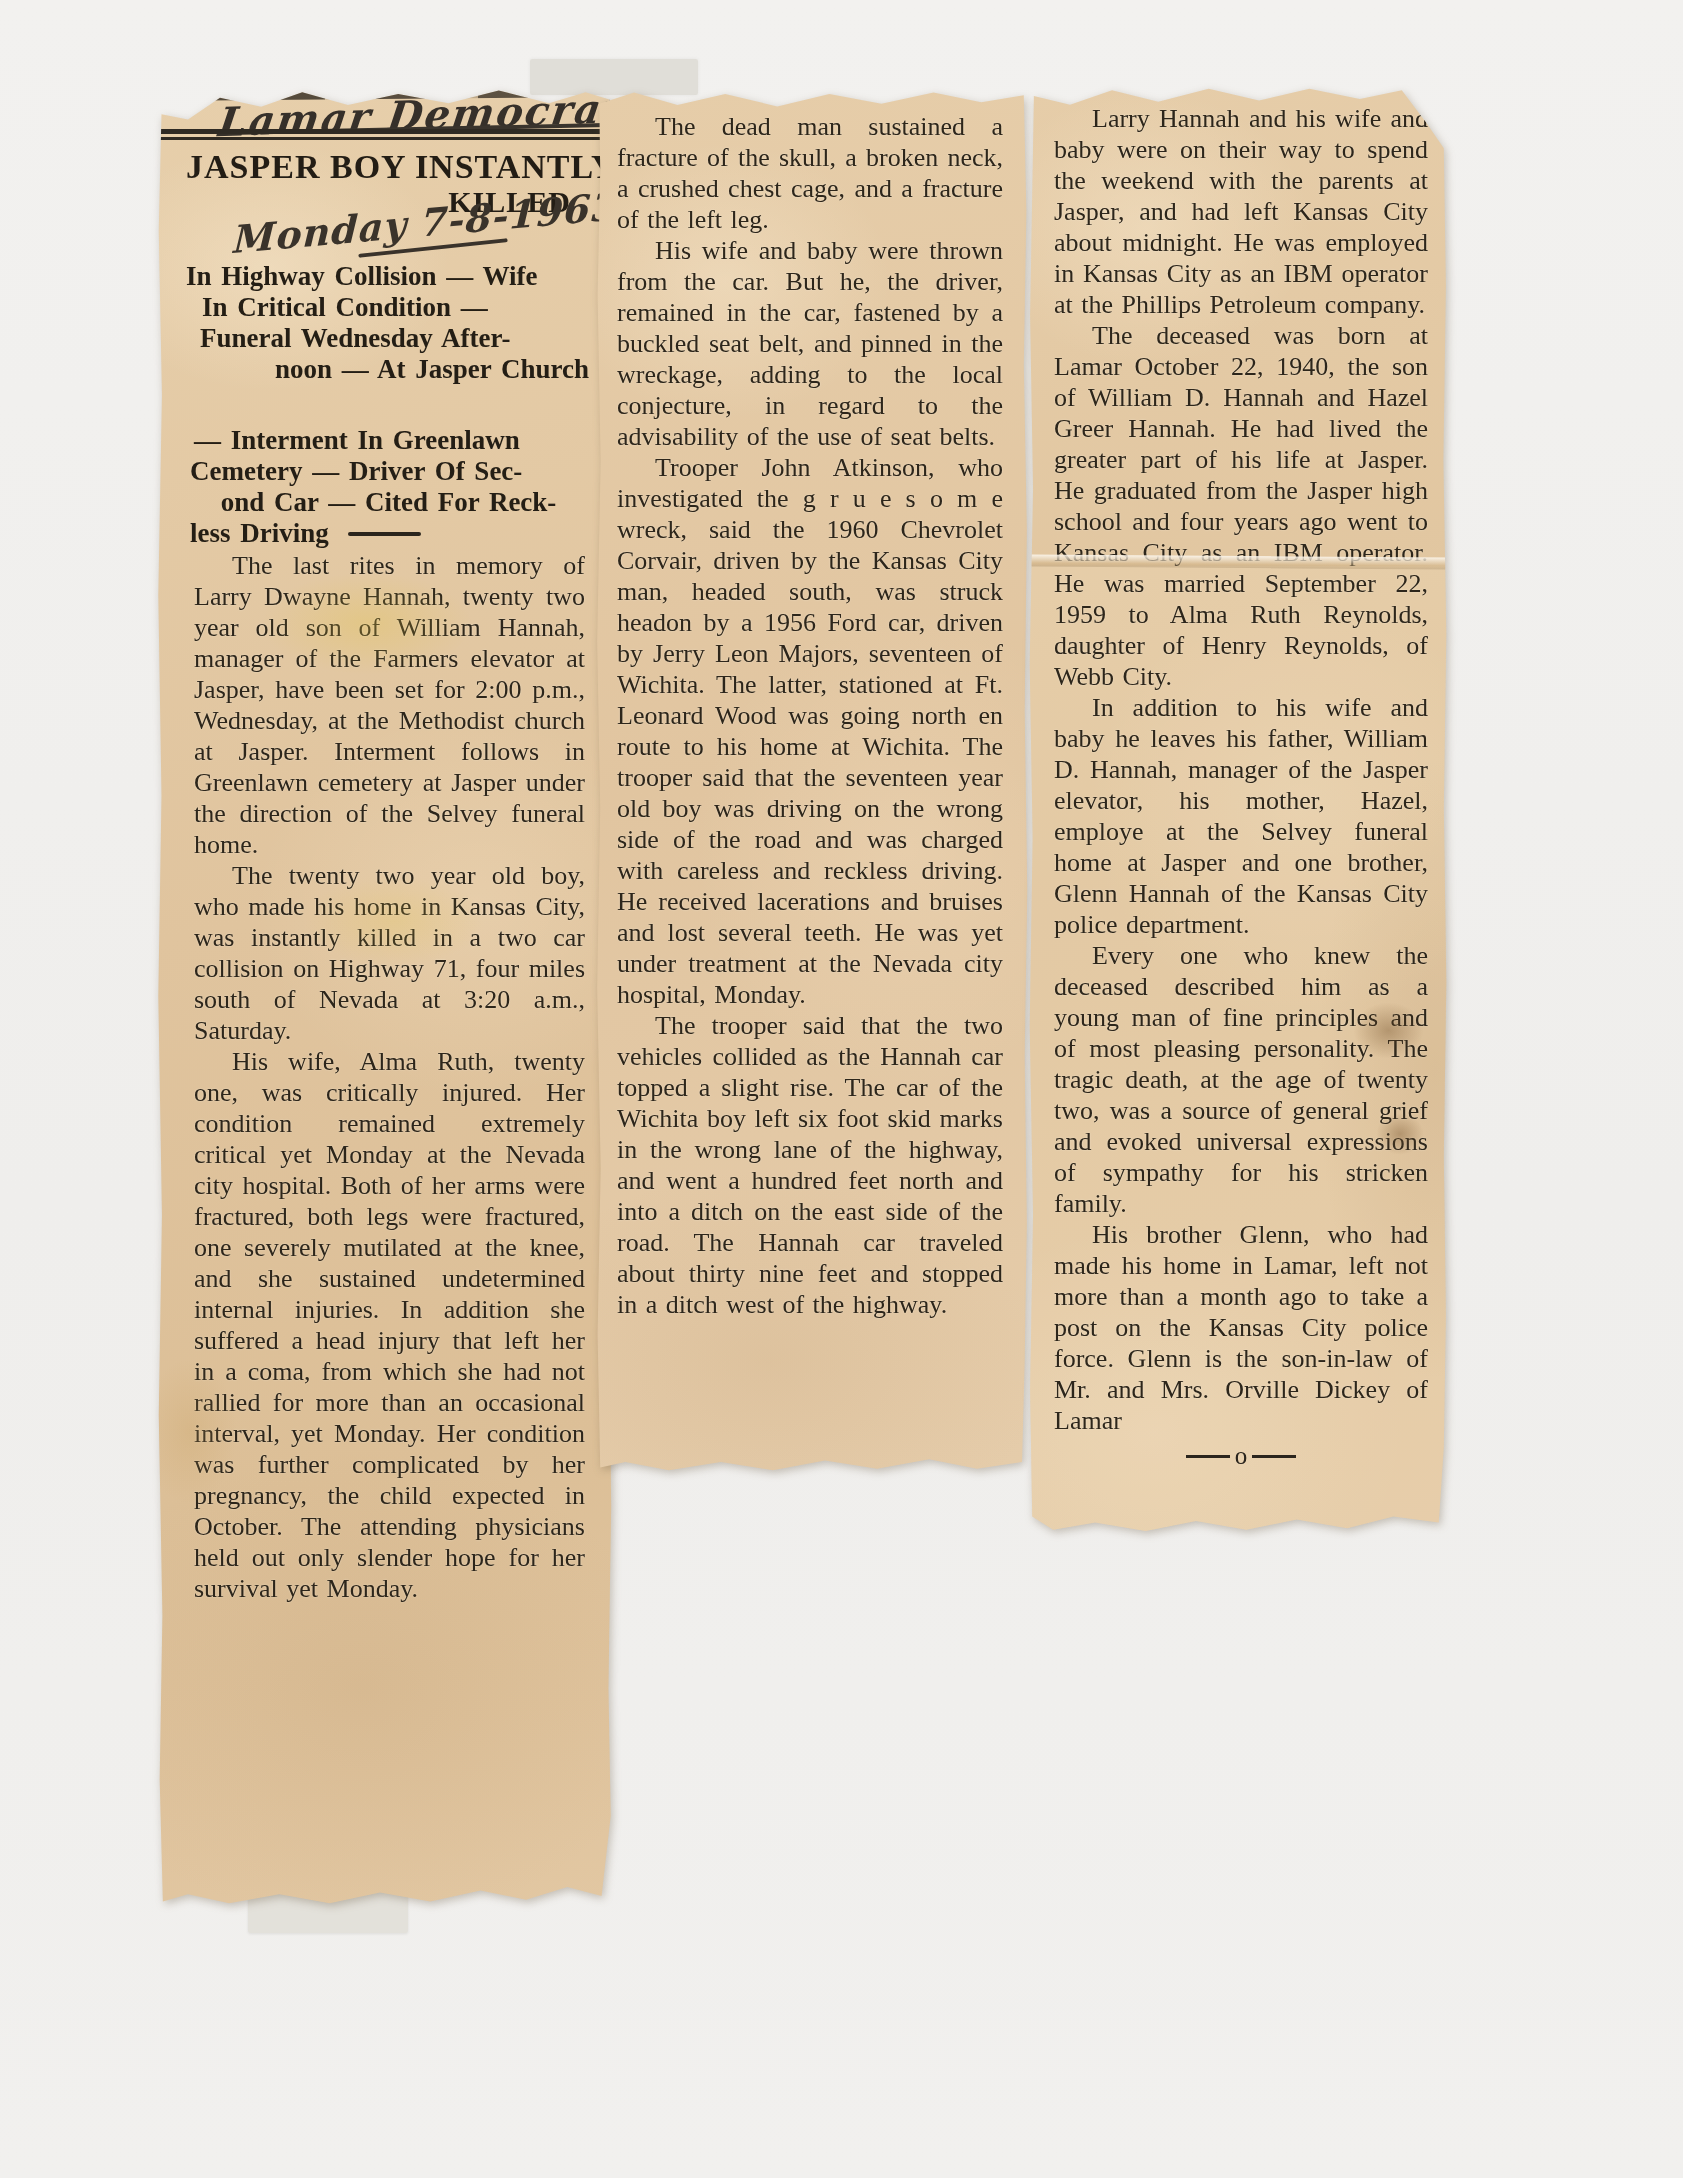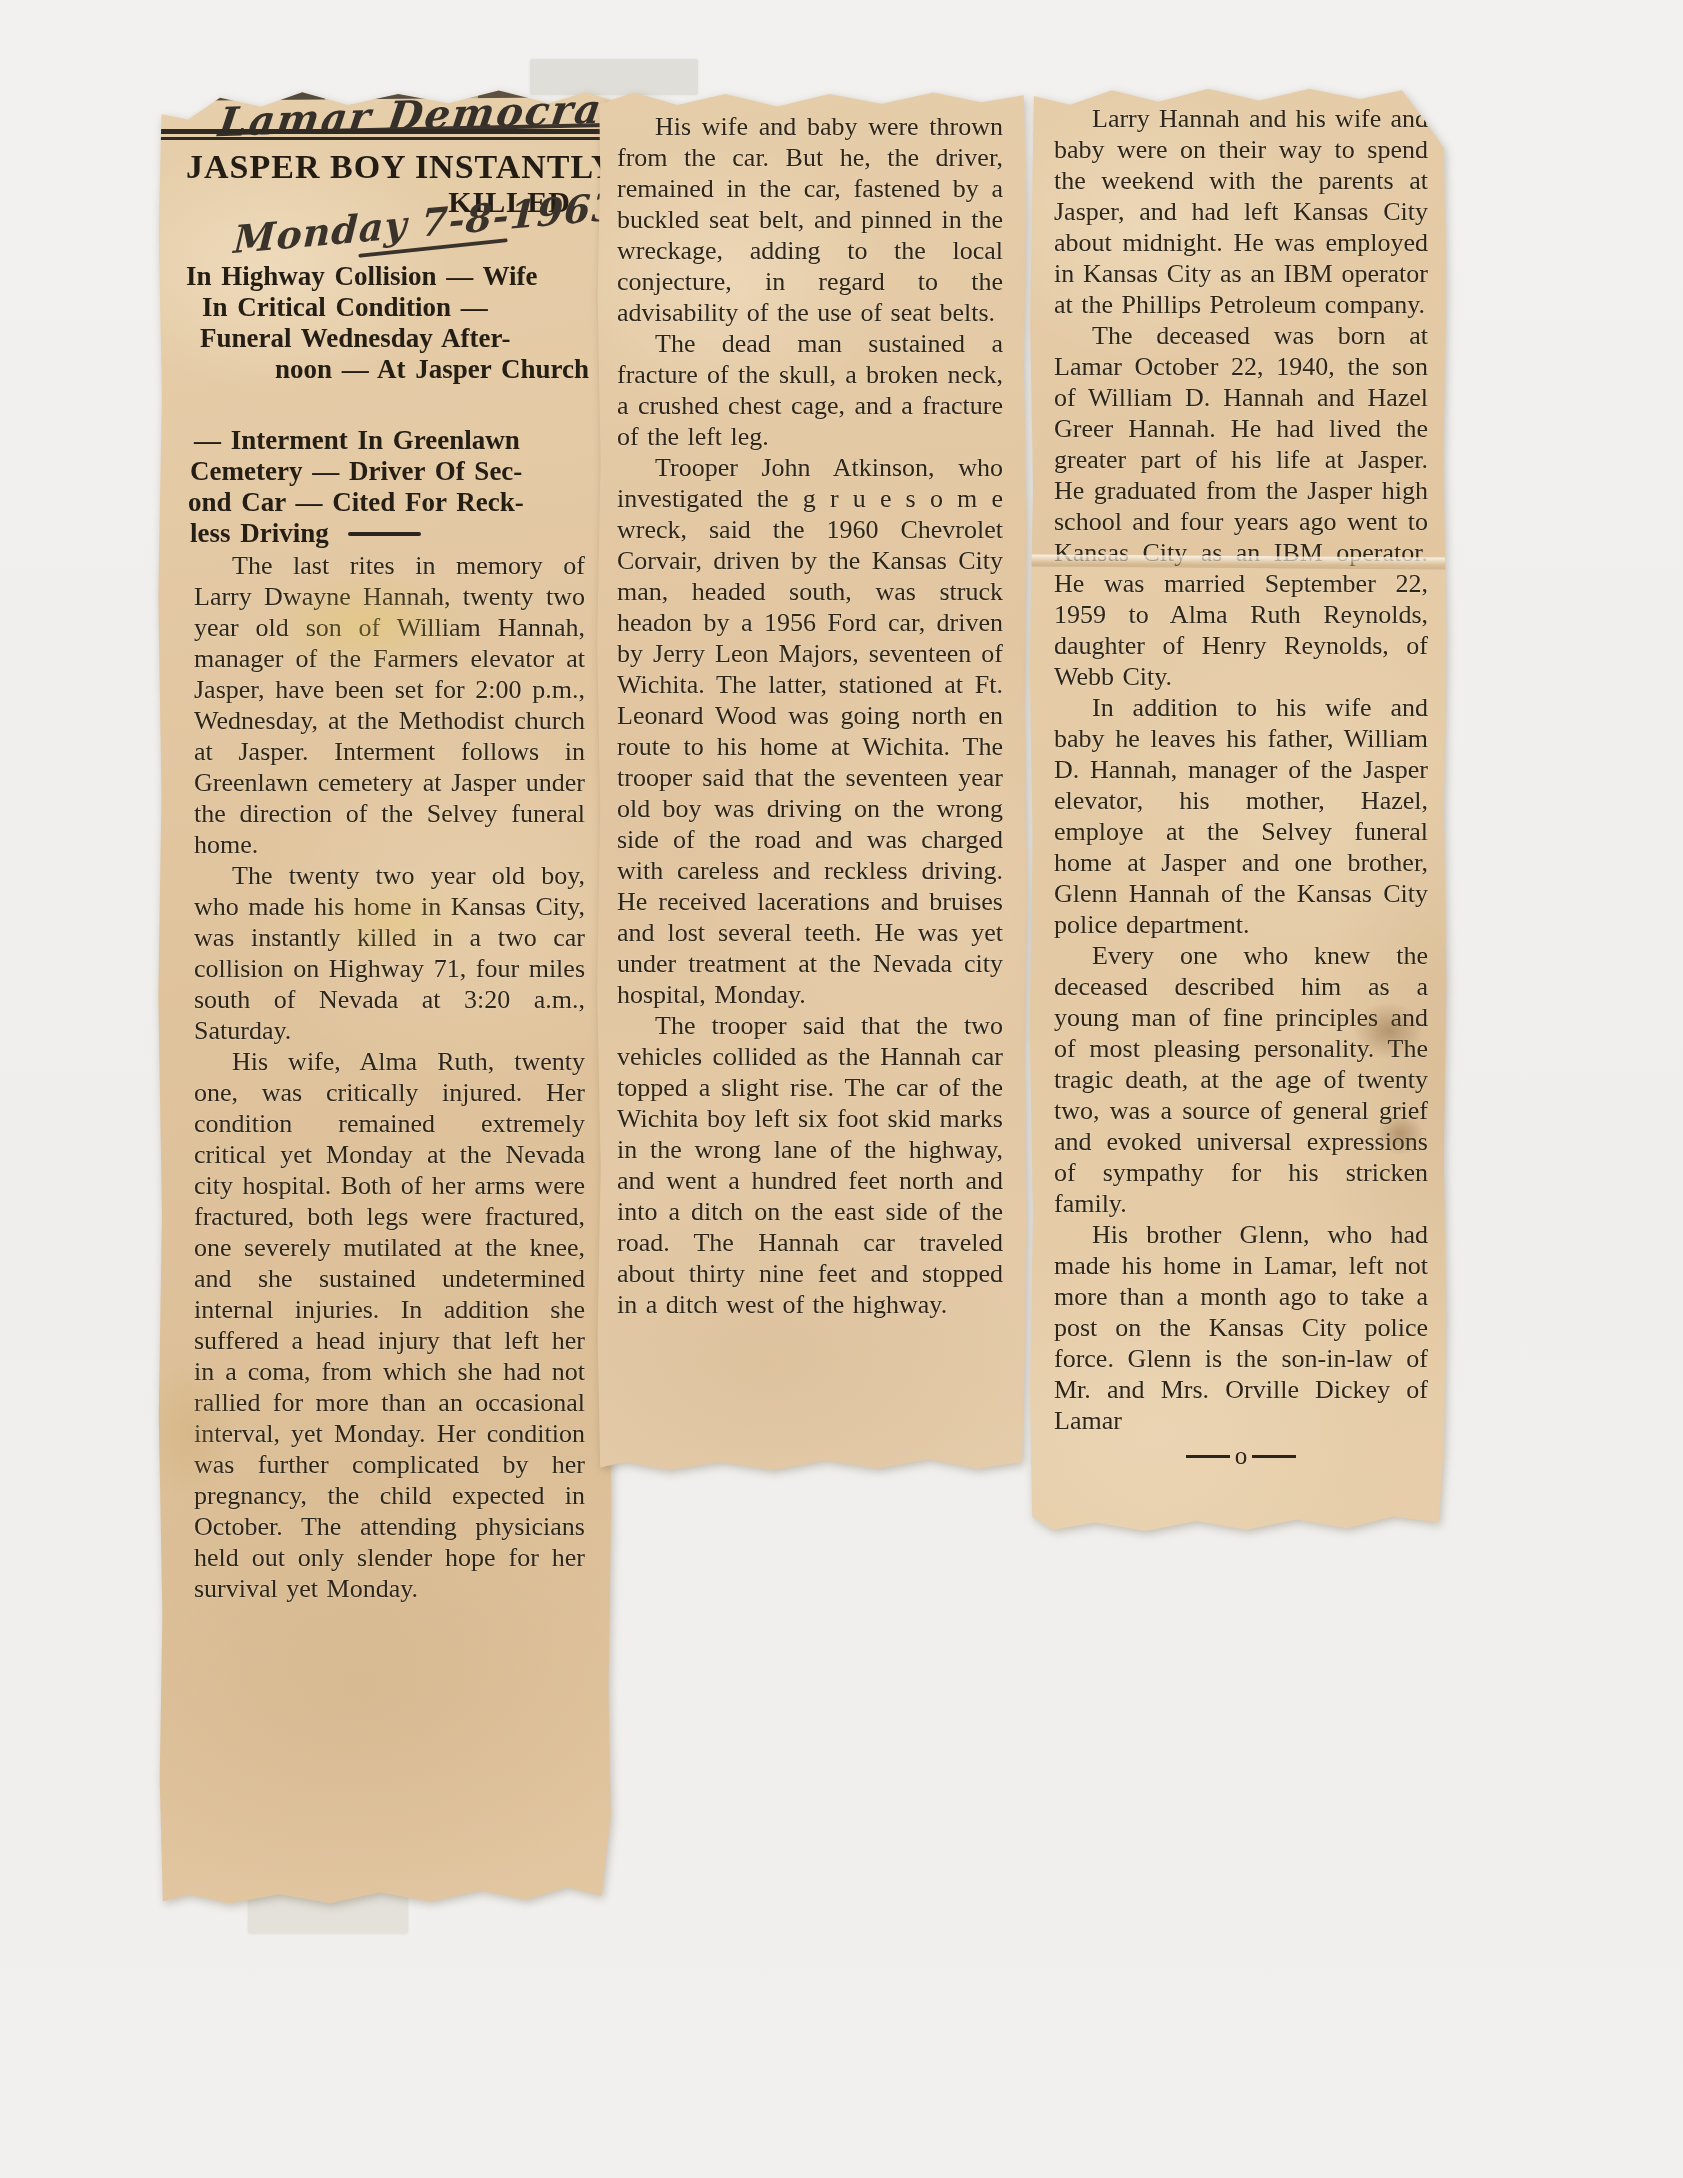--- a/index.html
+++ b/index.html
@@ -77,21 +77,21 @@
   .date-underline{position:absolute;top:161px;left:202px;width:150px;height:4px;background:#3a332b;
     transform:rotate(-6deg);border-radius:2px;}
   .subhead{position:absolute;top:176px;left:30px;right:24px;font-family:"Liberation Serif",serif;
     font-weight:700;font-size:27px;line-height:31px;color:#241e15;word-spacing:3px;}
   .subhead div{white-space:nowrap;}
   .subhead div:nth-child(2){padding-left:16px;}
   .subhead div:nth-child(3){padding-left:14px;}
   .subhead div:nth-child(4){padding-left:2px;text-align:right;}
   .subhead div:nth-child(5){padding-left:8px;margin-top:40px;}
   .subhead div:nth-child(6){padding-left:4px;}
-  .subhead div:nth-child(7){padding-left:2px;}
+  .subhead div:nth-child(7){padding-left:2px;text-align:center;}
   .subhead div:nth-child(8){padding-left:4px;}
   .divider{position:absolute;top:447px;left:192px;width:73px;height:4px;background:#2b251d;border-radius:2px;}
   
   .seam{position:absolute;left:-4px;right:-2px;top:473px;height:12px;transform:rotate(0.4deg);
     background:linear-gradient(to bottom,rgba(252,246,236,0.9),rgba(204,174,128,0.45) 70%,rgba(120,95,60,0.22));}
   .lower-shade{position:absolute;left:0;right:0;top:483px;bottom:0;background:rgba(252,238,214,0.14);pointer-events:none;}
   .end-divider{display:flex;align-items:center;justify-content:center;margin-top:10px;gap:5px;}
   .end-divider .line{height:3px;width:44px;background:#2b251d;}
   .end-divider .o{font-family:"Liberation Serif",serif;font-size:25px;color:#2b251d;line-height:20px;}
   
@@ -144,22 +144,22 @@
       </div>
       <div class="stain st1"></div>
       <div class="stain st2"></div>
       <div class="stain st3"></div>
     </div>
   </div>
 
   <div class="clip-wrap clip2-wrap">
     <div class="clip clip2 news">
       <div class="body2">
+        <p>The dead man sustained a fracture of the skull, a broken neck, a crushed chest cage, and a fracture of the left leg.</p>
         <p>His wife and baby were thrown from the car. But he, the driver, remained in the car, fastened by a buckled seat belt, and pinned in the wreckage, adding to the local conjecture, in regard to the advisability of the use of seat belts.</p>
-        <p>The dead man sustained a fracture of the skull, a broken neck, a crushed chest cage, and a fracture of the left leg.</p>
         <p>Trooper John Atkinson, who investigated the g r u e s o m e wreck, said the 1960 Chevrolet Corvair, driven by the Kansas City man, headed south, was struck headon by a 1956 Ford car, driven by Jerry Leon Majors, seventeen of Wichita. The latter, stationed at Ft. Leonard Wood was going north en route to his home at Wichita. The trooper said that the seventeen year old boy was driving on the wrong side of the road and was charged with careless and reckless driving. He received lacerations and bruises and lost several teeth. He was yet under treatment at the Nevada city hospital, Monday.</p>
         <p>The trooper said that the two vehicles collided as the Hannah car topped a slight rise. The car of the Wichita boy left six foot skid marks in the wrong lane of the highway, and went a hundred feet north and into a ditch on the east side of the road. The Hannah car traveled about thirty nine feet and stopped in a ditch west of the highway.</p>
       </div>
     </div>
   </div>
 
   <div class="clip-wrap clip3-wrap">
     <div class="clip clip3 news">
       <div class="lower-shade"></div>
       <div class="body3">

